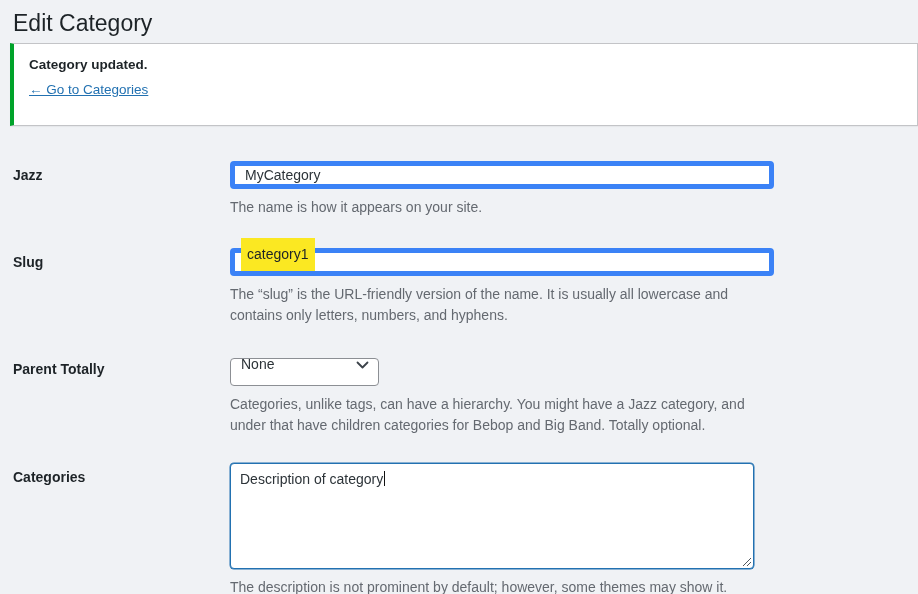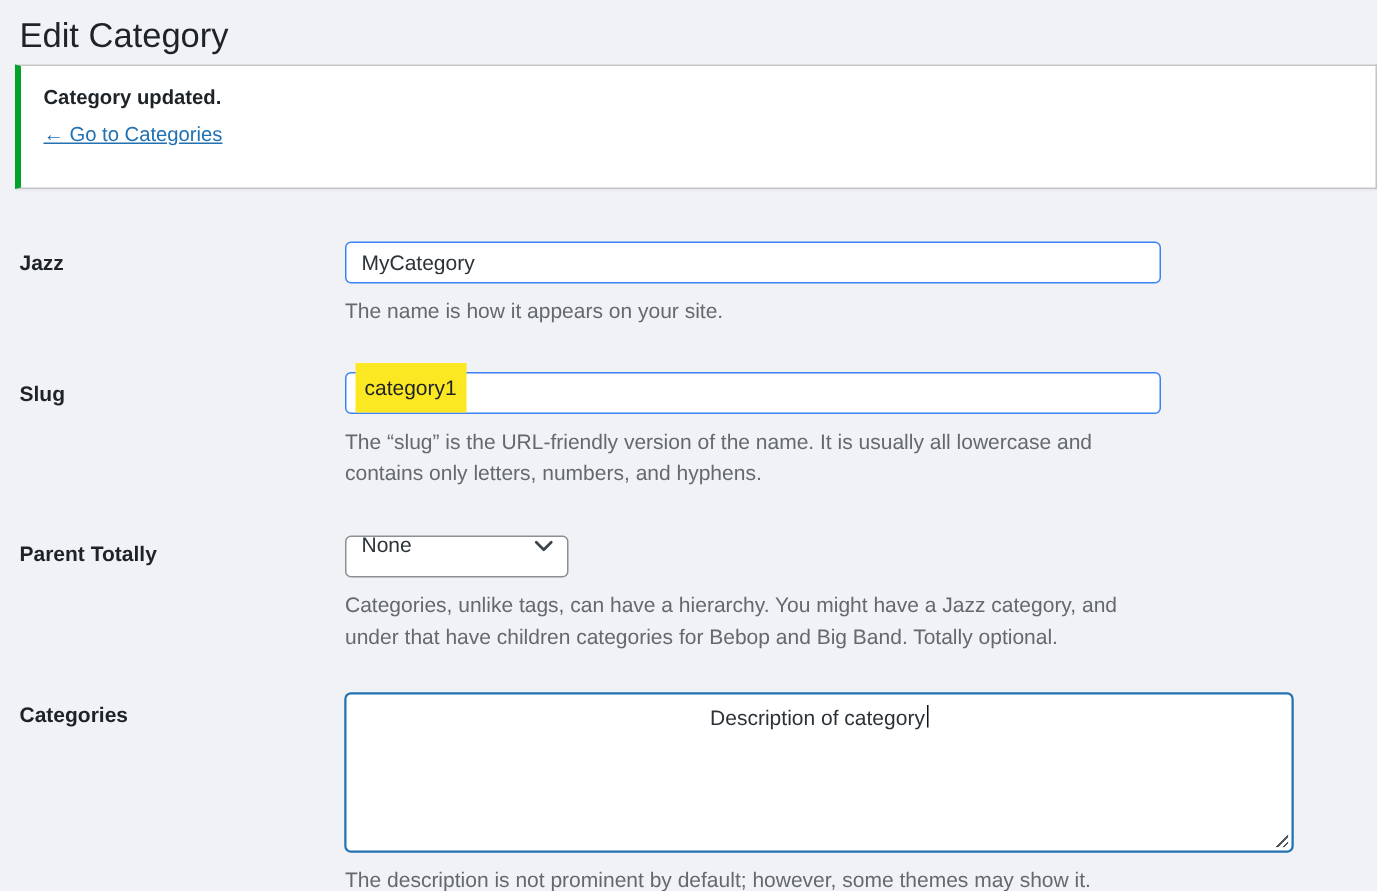--- a/index.html
+++ b/index.html
@@ -41,21 +41,21 @@
   .row-parent { margin-bottom: 27px; }
   .label-col {
     width: 230px; flex: 0 0 230px;
     padding: 5px 10px 0 13px;
     font-size: 14px; font-weight: 700; color: #1d2327;
     line-height: 19px;
   }
   .field-col { width: 560px; }
   .text-input {
     width: 544px; height: 28px;
-    border: 1px solid #3b82f6; border-radius: 4px;
+    border: 5px solid #3b82f6; border-radius: 4px;
     background: #ffffff;
     font-family: "Liberation Sans", sans-serif;
     font-size: 14px; color: #2c3338;
     padding: 0 10px; line-height: 26px;
   }
   .fake-input { display: flex; align-items: flex-end; padding: 0 4px; }
   .slug-highlight {
     background: var(--highlight-yellow, #fbe822);
     color: #1d2327;
     padding: 3px 7px 4px 6px;
@@ -68,29 +68,28 @@
   .select-box {
     display: inline-flex; align-items: center; justify-content: space-between;
     width: 149px; height: 28px;
     border: 1px solid #8c8f94; border-radius: 4px;
     background: #ffffff; padding: 0 9px 16px 10px;
     font-size: 14px; color: #2c3338; cursor: pointer;
   }
   .chevron { flex: 0 0 auto; margin-top: 2px; }
   .textarea-box {
     position: relative;
-    width: 632px; height: 106px;
+    width: 524px; height: 106px;
     border: 1.5px solid var(--focus-blue, #2271b1);
     border-radius: 4px;
     box-shadow: 0 0 0 .5px var(--focus-blue, #2271b1);
     background: #ffffff;
     padding: 6px 9px;
     font-size: 14px; line-height: 19px; color: #2c3338;
     cursor: text;
-    text-align: center;
   }
   .caret {
     display: inline-block; width: 1px; height: 15px;
     background: #111; vertical-align: -2px; margin-left: 1px;
   }
   .resize-grip {
     position: absolute; right: 2px; bottom: 2px;
     width: 10px; height: 10px;
     background: repeating-linear-gradient(135deg,
       transparent 0px, transparent 2px,

